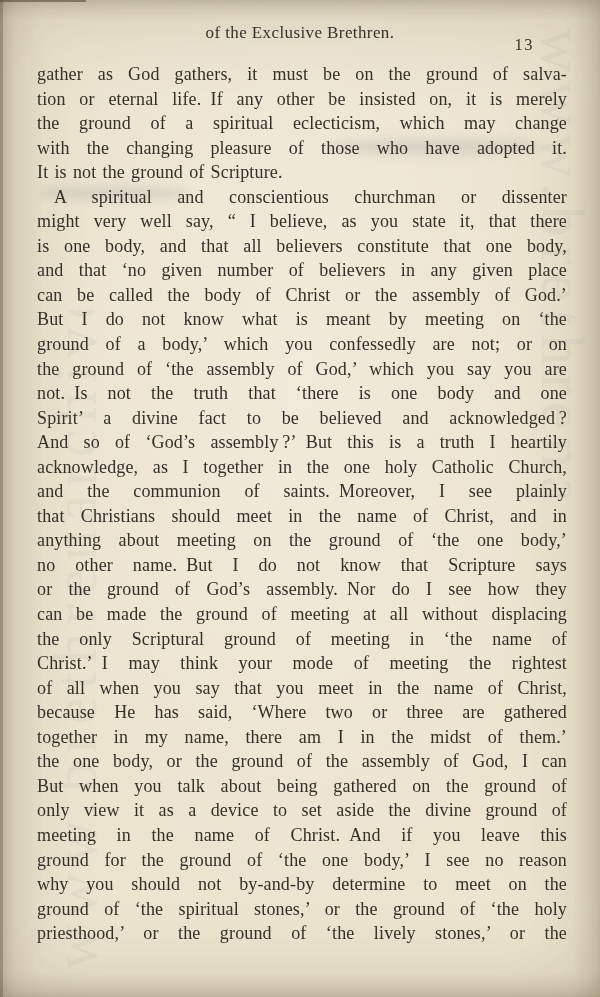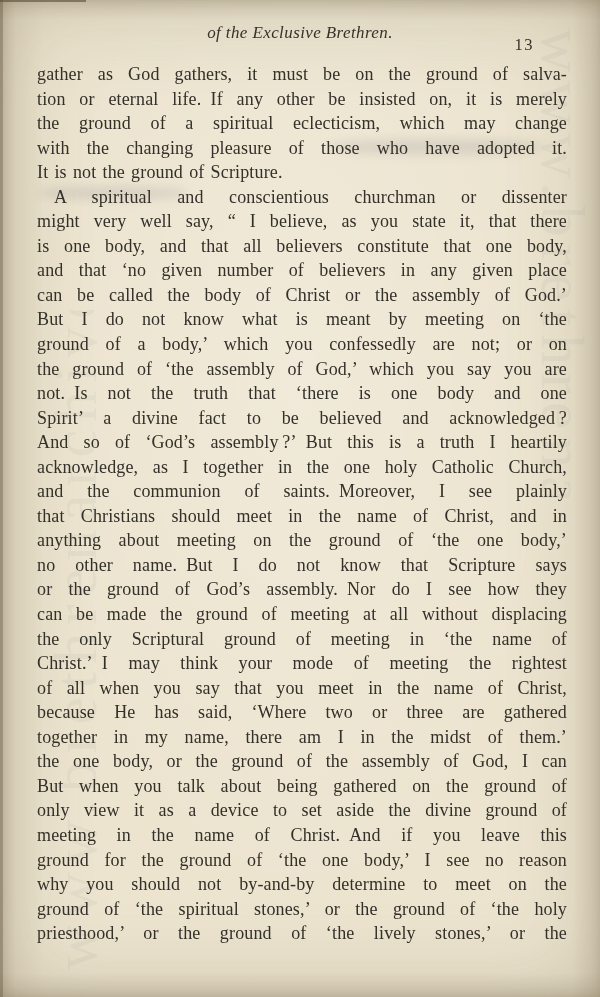--- a/index.html
+++ b/index.html
@@ -26,21 +26,21 @@
   .edge-top {
     position: absolute; top: 0; left: 0; width: 86px; height: 2px;
     background: rgba(70,62,48,0.55);
   }
   .edge-left {
     position: absolute; top: 0; left: 0; width: 3px; height: 100%;
     background: rgba(80,70,52,0.32);
   }
   .header { position: relative; padding-top: 23px; height: 22px; }
   .header-title {
-    text-align: center; font-style: italic; font-size: 17px; letter-spacing: 0.4px;
+    text-align: center; font-size: 17px; letter-spacing: 0.4px;
   }
   .page-number {
     position: absolute; right: 66px; top: 35px; font-size: 16.5px; letter-spacing: 1.5px; text-align: right;
   }
   .text-block {
     position: absolute; left: 37px; right: 33px; top: 62px;
     font-size: 18px; line-height: 24.55px;
   }
   .line {
     text-align: justify; text-align-last: justify;

